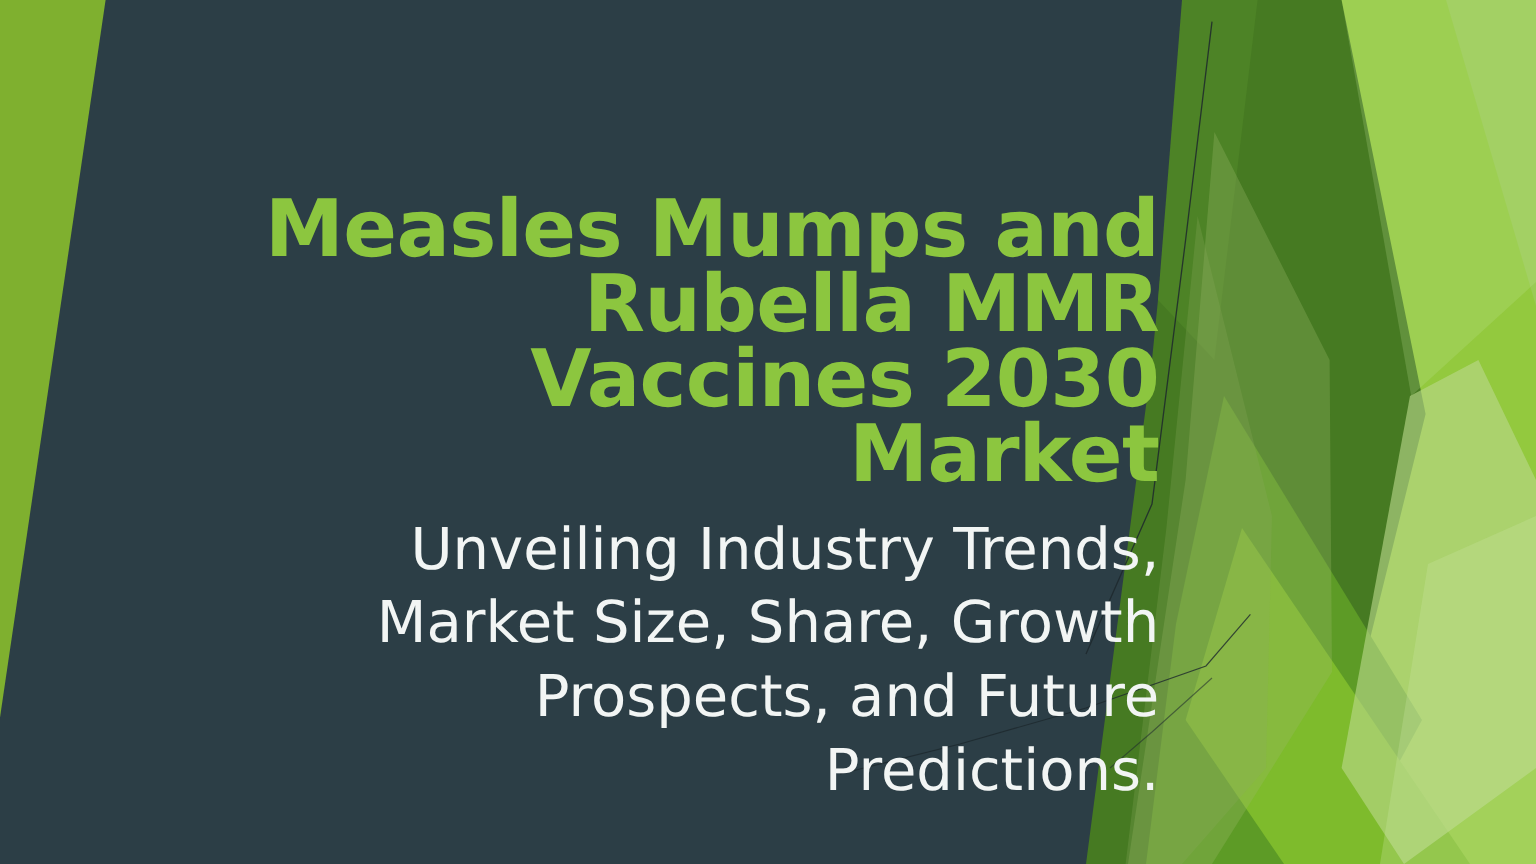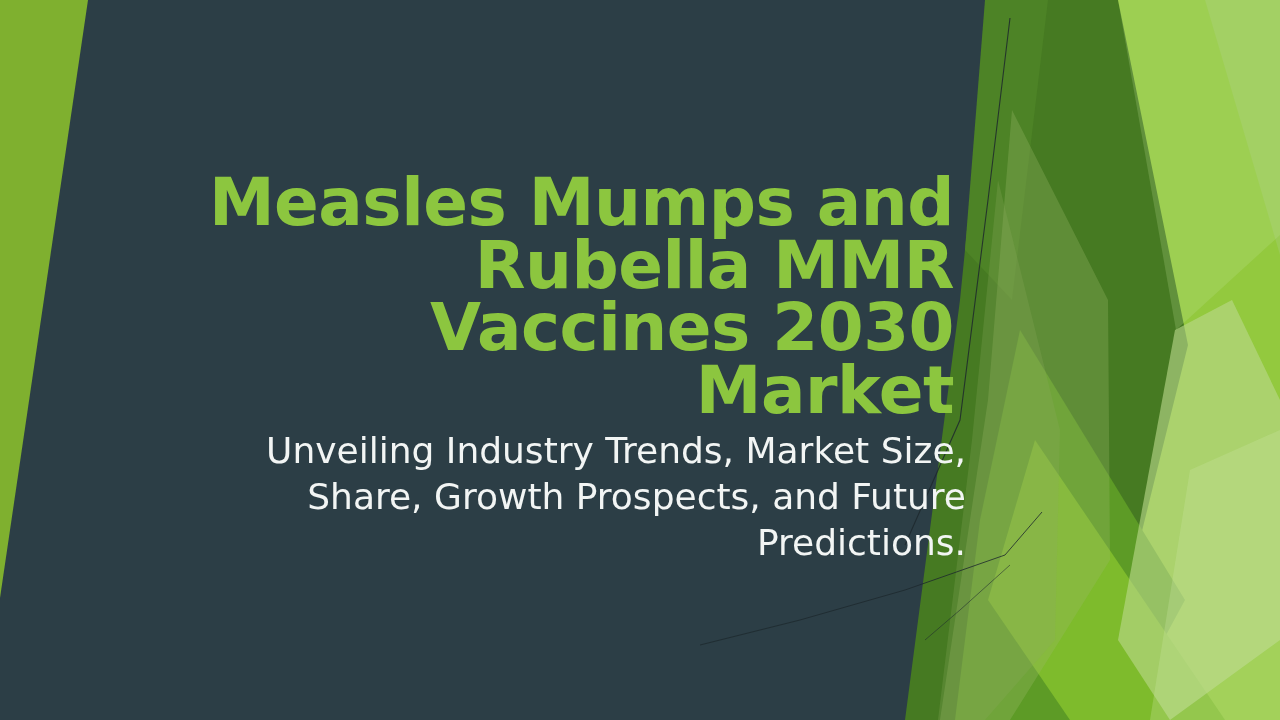--- a/index.html
+++ b/index.html
@@ -32,41 +32,41 @@
     height: 720px;
   }
   #title-block {
     position: absolute;
     left: 180px;
     top: 160px;
     width: 786px;
     text-align: right;
   }
   #slide-title {
-    margin: 12px;
+    margin: 0;
     font-family: "DejaVu Sans", "Liberation Sans", sans-serif;
     font-weight: bold;
     font-size: 66px;
     line-height: 0.95;
     letter-spacing: -0.5px;
     color: #8cc63f;
     text-align: right;
   }
   #subtitle-block {
     position: absolute;
     left: 180px;
     top: 428px;
     width: 786px;
     text-align: right;
   }
   #slide-subtitle {
     margin: 0;
     font-family: "DejaVu Sans", "Liberation Sans", sans-serif;
     font-weight: normal;
-    font-size: 36px;
+    font-size: 48px;
     line-height: 1.28;
     color: #f2f5f4;
     text-align: right;
   }
 </style>
 </head>
 <body>
 
 <div id="slide" style="background: rgb(44, 62, 70);">
 

